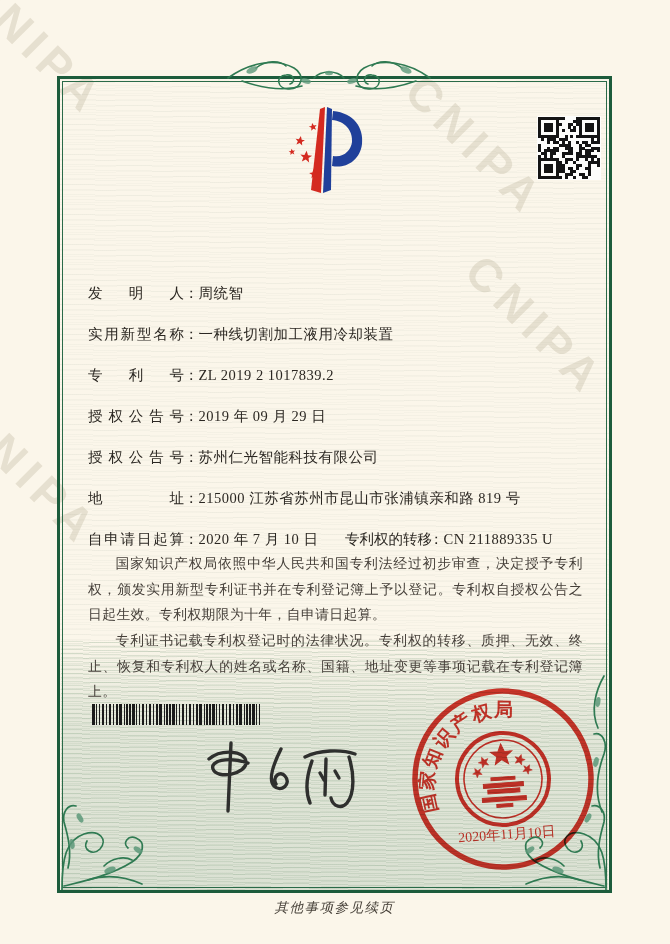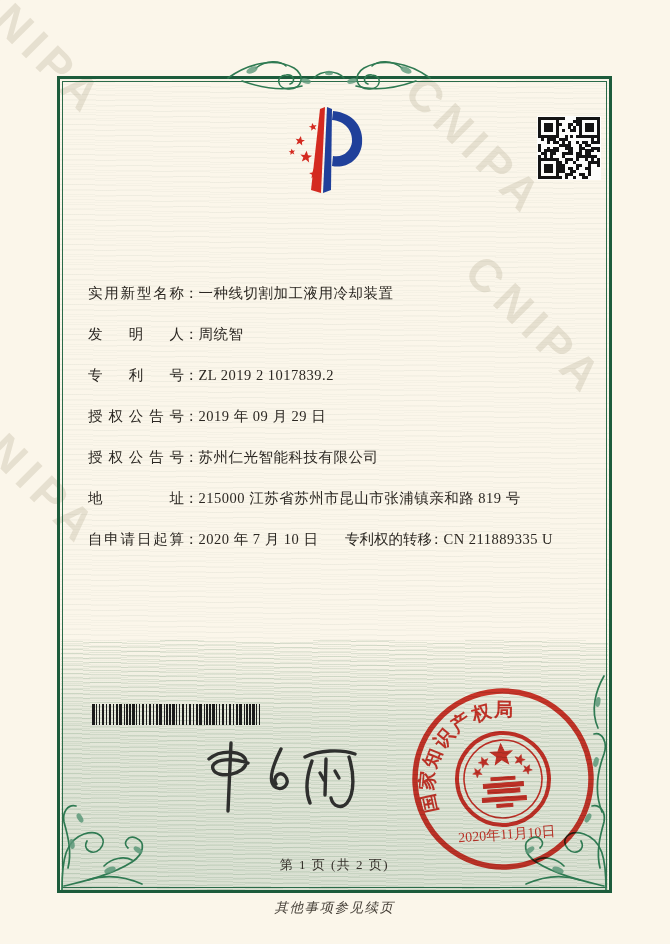--- a/index.html
+++ b/index.html
@@ -423,24 +423,24 @@
         <div class="qcell" style="left: 26.55px; top: 59px;"></div>
         <div class="qcell" style="left: 35.4px; top: 59px;"></div>
         <div class="qcell" style="left: 44.25px; top: 59px;"></div>
         <div class="qcell" style="left: 47.2px; top: 59px;"></div>
       </div>
   </div>
 
 
   <div class="rows">
     <div class="row">
+      <span class="flabel">发明人</span><span>：</span><span class="fvalue">周统智</span>
+    </div>
+    <div class="row">
       <span class="flabel">实用新型名称</span><span>：</span><span class="fvalue">一种线切割加工液用冷却装置</span>
-    </div>
-    <div class="row">
-      <span class="flabel">发明人</span><span>：</span><span class="fvalue">周统智</span>
     </div>
     <div class="row">
       <span class="flabel">专利号</span><span>：</span><span class="fvalue">ZL 2019 2 1017839.2</span>
     </div>
     <div class="row">
       <span class="flabel">授权公告号</span><span>：</span><span class="fvalue">2019 年 09 月 29 日</span>
     </div>
     <div class="row">
       <span class="flabel">授权公告号</span><span>：</span><span class="fvalue">苏州仁光智能科技有限公司</span>
     </div>
@@ -448,20 +448,24 @@
       <span class="flabel">地址</span><span>：</span><span class="fvalue">215000 江苏省苏州市昆山市张浦镇亲和路 819 号</span>
     </div>
     <div class="row">
       <span class="flabel">自申请日起算</span><span>：</span><span class="fvalue">2020 年 7 月 10 日</span>
       <span class="grant-no">
         <span class="flabel">专利权的转移</span><span>：</span><span class="fvalue">CN 211889335 U</span>
       </span>
     </div>
   </div>
 
+  <div class="paras">
+    <p>国家知识产权局依照中华人民共和国专利法经过初步审查，决定授予专利权，颁发实用新型专利证书并在专利登记簿上予以登记。专利权自授权公告之日起生效。专利权期限为十年，自申请日起算。</p>
+    <p>专利证书记载专利权登记时的法律状况。专利权的转移、质押、无效、终止、恢复和专利权人的姓名或名称、国籍、地址变更等事项记载在专利登记簿上。</p>
+  </div>
 
   <div class="barcode" id="barcode">
       <div class="bbar" style="left: 0px; width: 3px;"></div>
       <div class="bbar" style="left: 4px; width: 1px;"></div>
       <div class="bbar" style="left: 7px; width: 1px;"></div>
       <div class="bbar" style="left: 10px; width: 2px;"></div>
       <div class="bbar" style="left: 14px; width: 1px;"></div>
       <div class="bbar" style="left: 17px; width: 2px;"></div>
       <div class="bbar" style="left: 21px; width: 1px;"></div>
       <div class="bbar" style="left: 24px; width: 2px;"></div>
@@ -545,16 +549,15 @@
       <use href="#sstar" transform="translate(117,84) scale(0.5) rotate(30)"></use>
       <rect x="72" y="96" width="40" height="4"></rect>
       <rect x="76" y="102" width="32" height="4"></rect>
       <rect x="70" y="110" width="44" height="4"></rect>
       <rect x="80" y="90" width="24" height="3"></rect>
       <rect x="84" y="117" width="16" height="3"></rect>
     </g>
     <text x="92" y="152" text-anchor="middle" font-size="14" fill="#d8281e" font-family="Liberation Serif, DejaVu Serif, serif">2020年11月10日</text>
   </svg>
 
-  <div class="footer">第 1 页 (共 2 页)</div>
   <div class="note">其他事项参见续页</div>
 
 </div>
 
 </body></html>

